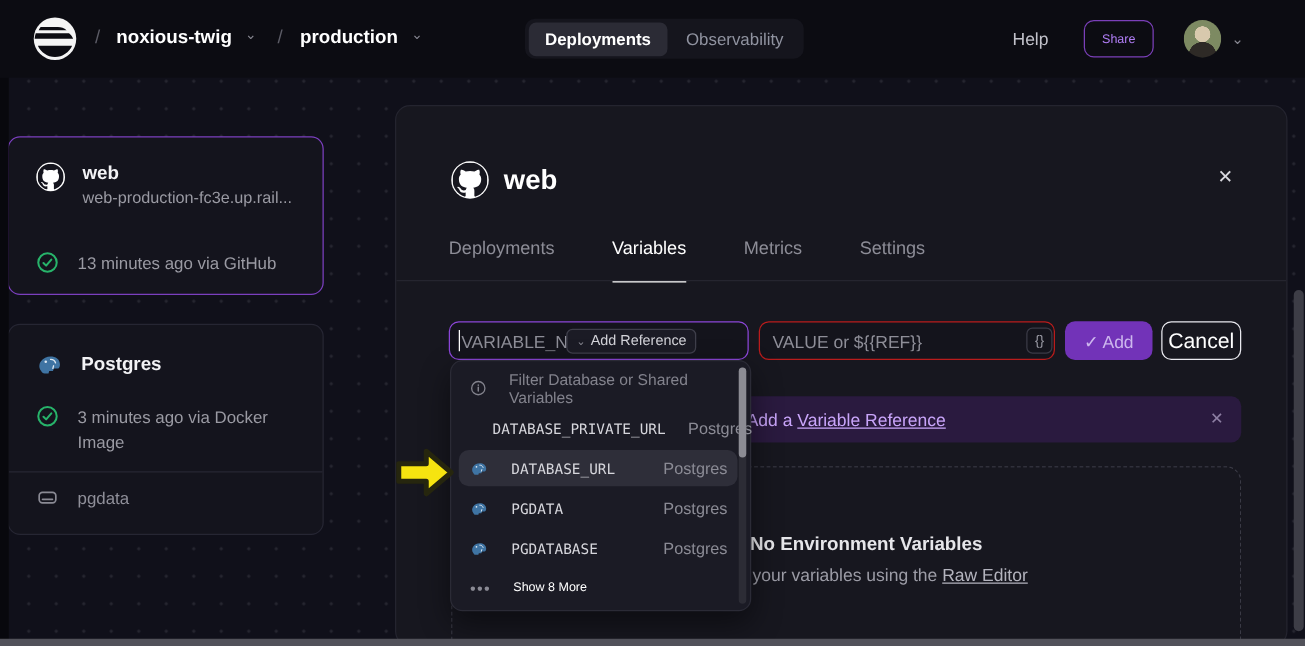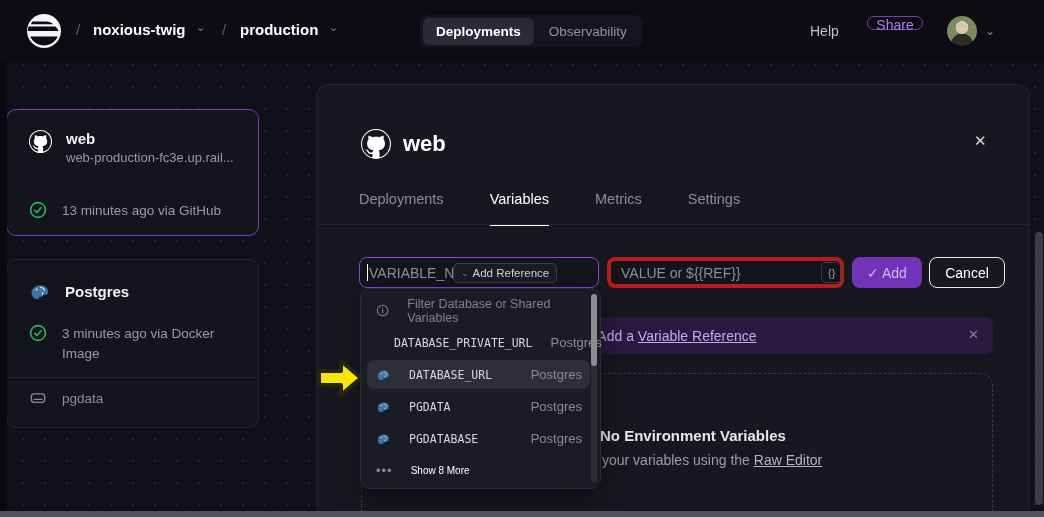--- a/index.html
+++ b/index.html
@@ -10,22 +10,22 @@
   .topbar { position:absolute; inset:0 0 auto 0; height:62px; background:#0c0c12; z-index:20; }
   .logo { position:absolute; left:26px; top:13px; width:36px; height:36px; cursor:pointer; }
   .crumb { position:absolute; top:21px; font-size:15px; color:#fff; font-weight:700; }
   .slash { color:#5c5c66; font-weight:400; }
   .chev { color:#8a8a94; font-size:11px; font-weight:400; margin-left:6px; }
   .seg-wrap { position:absolute; left:420px; top:15px; height:32px; background:#15151d;
               border-radius:8px; display:flex; align-items:center; padding:3px; gap:2px; }
   .seg { font-size:13.5px; color:#9093a0; padding:6px 13px; border-radius:6px; cursor:pointer; }
   .seg.active { background:#2b2b35; color:#fff; font-weight:700; }
   .help { position:absolute; left:810px; top:23px; font-size:14px; color:#c2c2ca; cursor:pointer; }
-  .share { position:absolute; left:867px; top:16px; width:56px; height:14px; background:transparent;
-           border:1.5px solid #7a3fb8; border-radius:8px; color:#b07df5; font-size:14px; cursor:pointer; }
+  .share { position:absolute; left:867px; top:16px; width:56px; height:30px; background:transparent;
+           border:1.5px solid #7a3fb8; border-radius:8px; color:#b07df5; font-size:10px; cursor:pointer; }
   .avatar { position:absolute; left:947px; top:16px; width:30px; height:30px; border-radius:50%;
             background:
               radial-gradient(circle at 50% 38%, #d8c9ad 0 26%, transparent 27%),
               radial-gradient(circle at 50% 96%, #2e2a26 0 34%, transparent 35%),
               radial-gradient(circle at 50% 50%, #7d8a62 0 70%, #55603f 100%);
             cursor:pointer; }
   .user-chev { position:absolute; left:985px; top:24px; color:#8a8a94; font-size:12px; cursor:pointer; }
 
   
   .canvas { position:absolute; top:62px; left:0; right:0; bottom:0; background:#10101a;
@@ -51,37 +51,37 @@
            border:1px solid #24242f; border-radius:12px; z-index:4; overflow:hidden; }
   .panel-title-row { position:absolute; left:44px; top:44px; display:flex; align-items:center; gap:12px; }
   .panel-title { font-size:22px; font-weight:700; color:#fff; }
   .panel-close { position:absolute; left:657px; top:47px; color:#d8d8de; font-size:15px; cursor:pointer; }
   .ptabs { position:absolute; left:42px; top:106px; display:flex; gap:46px; }
   .ptab { font-size:14.5px; color:#8d8d97; padding-bottom:17px; cursor:pointer; }
   .ptab.active { color:#fff; border-bottom:2px solid #fff; }
   .pdivider { position:absolute; left:0; right:0; top:139px; height:1px; background:#25252f; }
 
   
-  .inp { position:absolute; top:172px; height:31px; background:#14141c; border:4px solid #b91c1c;
+  .inp { position:absolute; top:172px; height:31px; background:#14141c; border:1px solid #b91c1c;
          border-radius:8px; color:#e8e8ee; font-size:14px; padding:0 10px; outline:none; }
   .inp::placeholder { color:#8e8e98; }
   .name-inp { left:42px; width:240px; border:1.5px solid #8b46d7; padding-left:9px; }
   .caret { position:absolute; left:50px; top:179px; width:1px; height:17px; background:#fff; z-index:2; }
   .addref { position:absolute; left:136px; top:178px; height:20px; border:1px solid #3f3f4b;
             border-radius:5px; background:#1b1b25; color:#d2d2d8; font-size:11.5px;
             display:flex; align-items:center; gap:4px; padding:0 7px; cursor:pointer; z-index:2; }
   .addref .chev { font-size:9px; margin:0; }
   .val-inp { left:290px; width:237px; }
   .braces { position:absolute; left:504px; top:177px; height:21px; border:1px solid #3a3a46;
             border-radius:5px; color:#9a9aa4; font-size:11px; display:flex; align-items:center;
             padding:0 6px; cursor:pointer; z-index:2; }
   .btn-add { position:absolute; left:535px; top:172px; width:70px; height:31px; background:#7233b8;
              border:none; border-radius:8px; color:#cdb7ee; font-size:14px; cursor:pointer; }
-  .btn-cancel { position:absolute; left:612px; top:172px; width:76px; height:31px; background:transparent;
-                border:1.5px solid #e9e9ef; border-radius:8px; color:#fff; font-size:14px; cursor:pointer; }
+  .btn-cancel { position:absolute; left:612px; top:172px; width:64px; height:31px; background:transparent;
+                border:1.5px solid #e9e9ef; border-radius:8px; color:#fff; font-size:17px; cursor:pointer; }
 
   
   .banner { position:absolute; left:44px; top:232px; width:632px; height:37px; background:#2a1a3f;
             border-radius:8px; display:flex; align-items:center; justify-content:center;
             font-size:14px; color:#c9a5fa; z-index:1; }
   .banner a { color:#c9a5fa; text-decoration:underline; cursor:pointer; }
   .banner-close { position:absolute; right:14px; top:10px; color:#8d7fa3; font-size:13px; cursor:pointer; }
 
   
   .empty-box { position:absolute; left:44px; top:288px; width:632px; height:170px;

